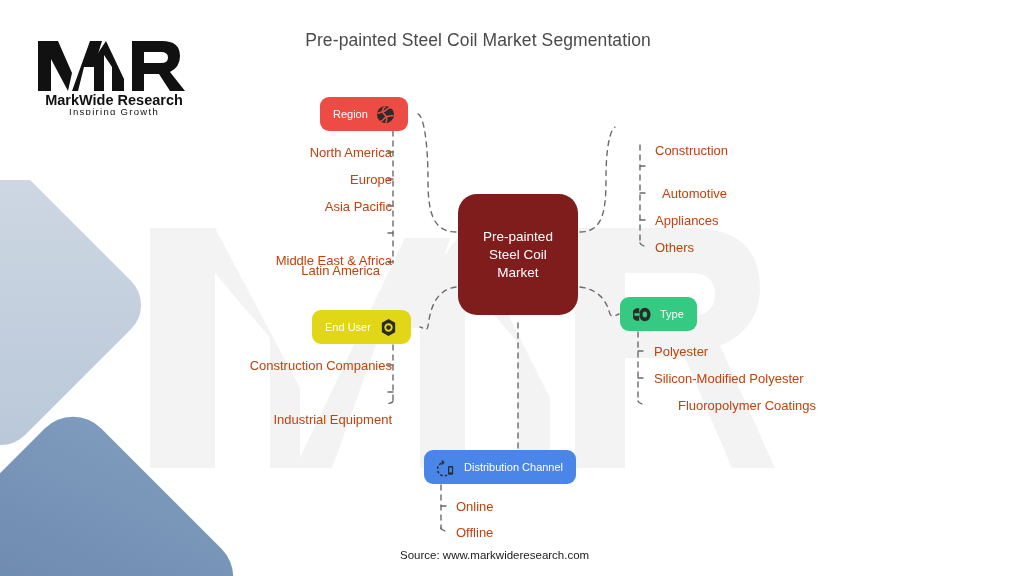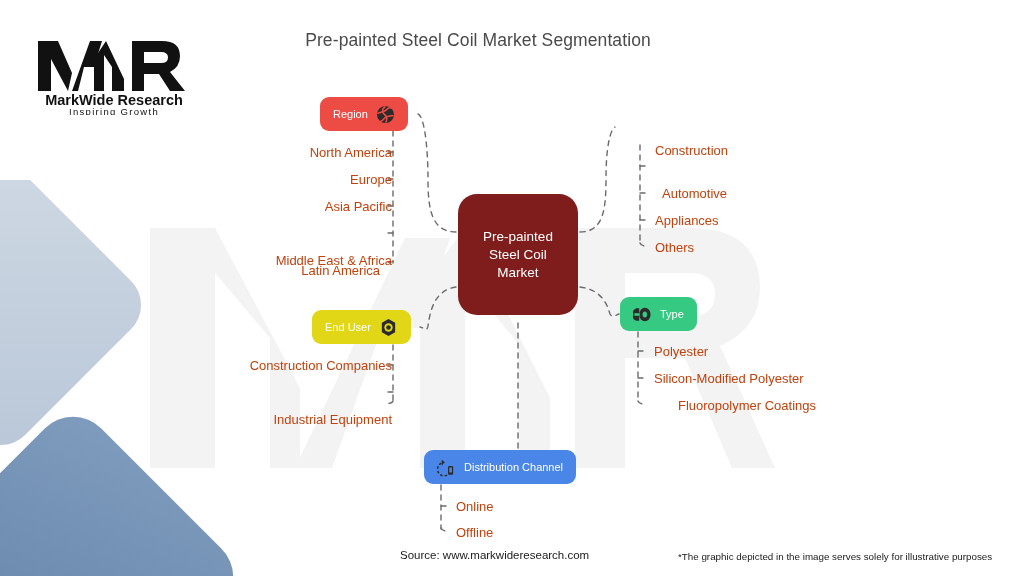--- a/index.html
+++ b/index.html
@@ -296,15 +296,14 @@
         <rect x="11.6" y="8.4" width="5.4" height="9.2" rx="1.3" fill="#2b2b2b"></rect>
         <rect x="12.9" y="10" width="2.8" height="5.2" fill="#4a85e8"></rect>
       </svg>
     </span>
     <span>Distribution Channel</span>
   </div>
   <div class="leaf" style="left:456px; top:499px;">Online</div>
   <div class="leaf" style="left:456px; top:525px;">Offline</div>
 
   <div class="source">Source: www.markwideresearch.com</div>
-  <div class="disclaimer">*The graphic depicted in the image serves solely for illustrative purposes</div>
 
 </div>
 
 </body></html>

